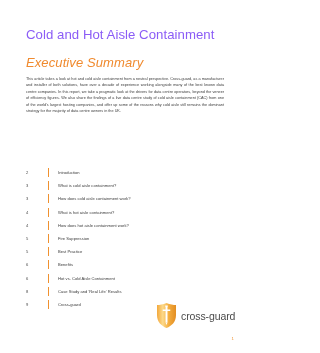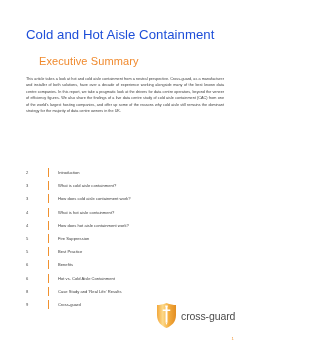--- a/index.html
+++ b/index.html
@@ -21,31 +21,32 @@
     background: #ffffff;
     padding: 0;
   }
   .doc-title {
     position: absolute;
     left: 26px;
     top: 27px;
     font-size: 13.2px;
     font-weight: 400;
     letter-spacing: 0.05px;
-    color: #1d4ed8;
+    color: #8b5cf6;
     white-space: nowrap;
   }
   .section-heading {
     position: absolute;
-    left: 39px;
-    font-size: 11px;
+    left: 26px;
+    font-size: 13px;
     font-weight: 400;
     color: #f08a2e;
     letter-spacing: 0.1px;
     white-space: nowrap;
+    font-style: italic;
   }
   .heading-exec { top: 55px; }
   .heading-contents { top: 145px; }
 
   .summary-body {
     position: absolute;
     left: 26px;
     top: 76px;
     width: 198px;
     font-size: 3.75px;

